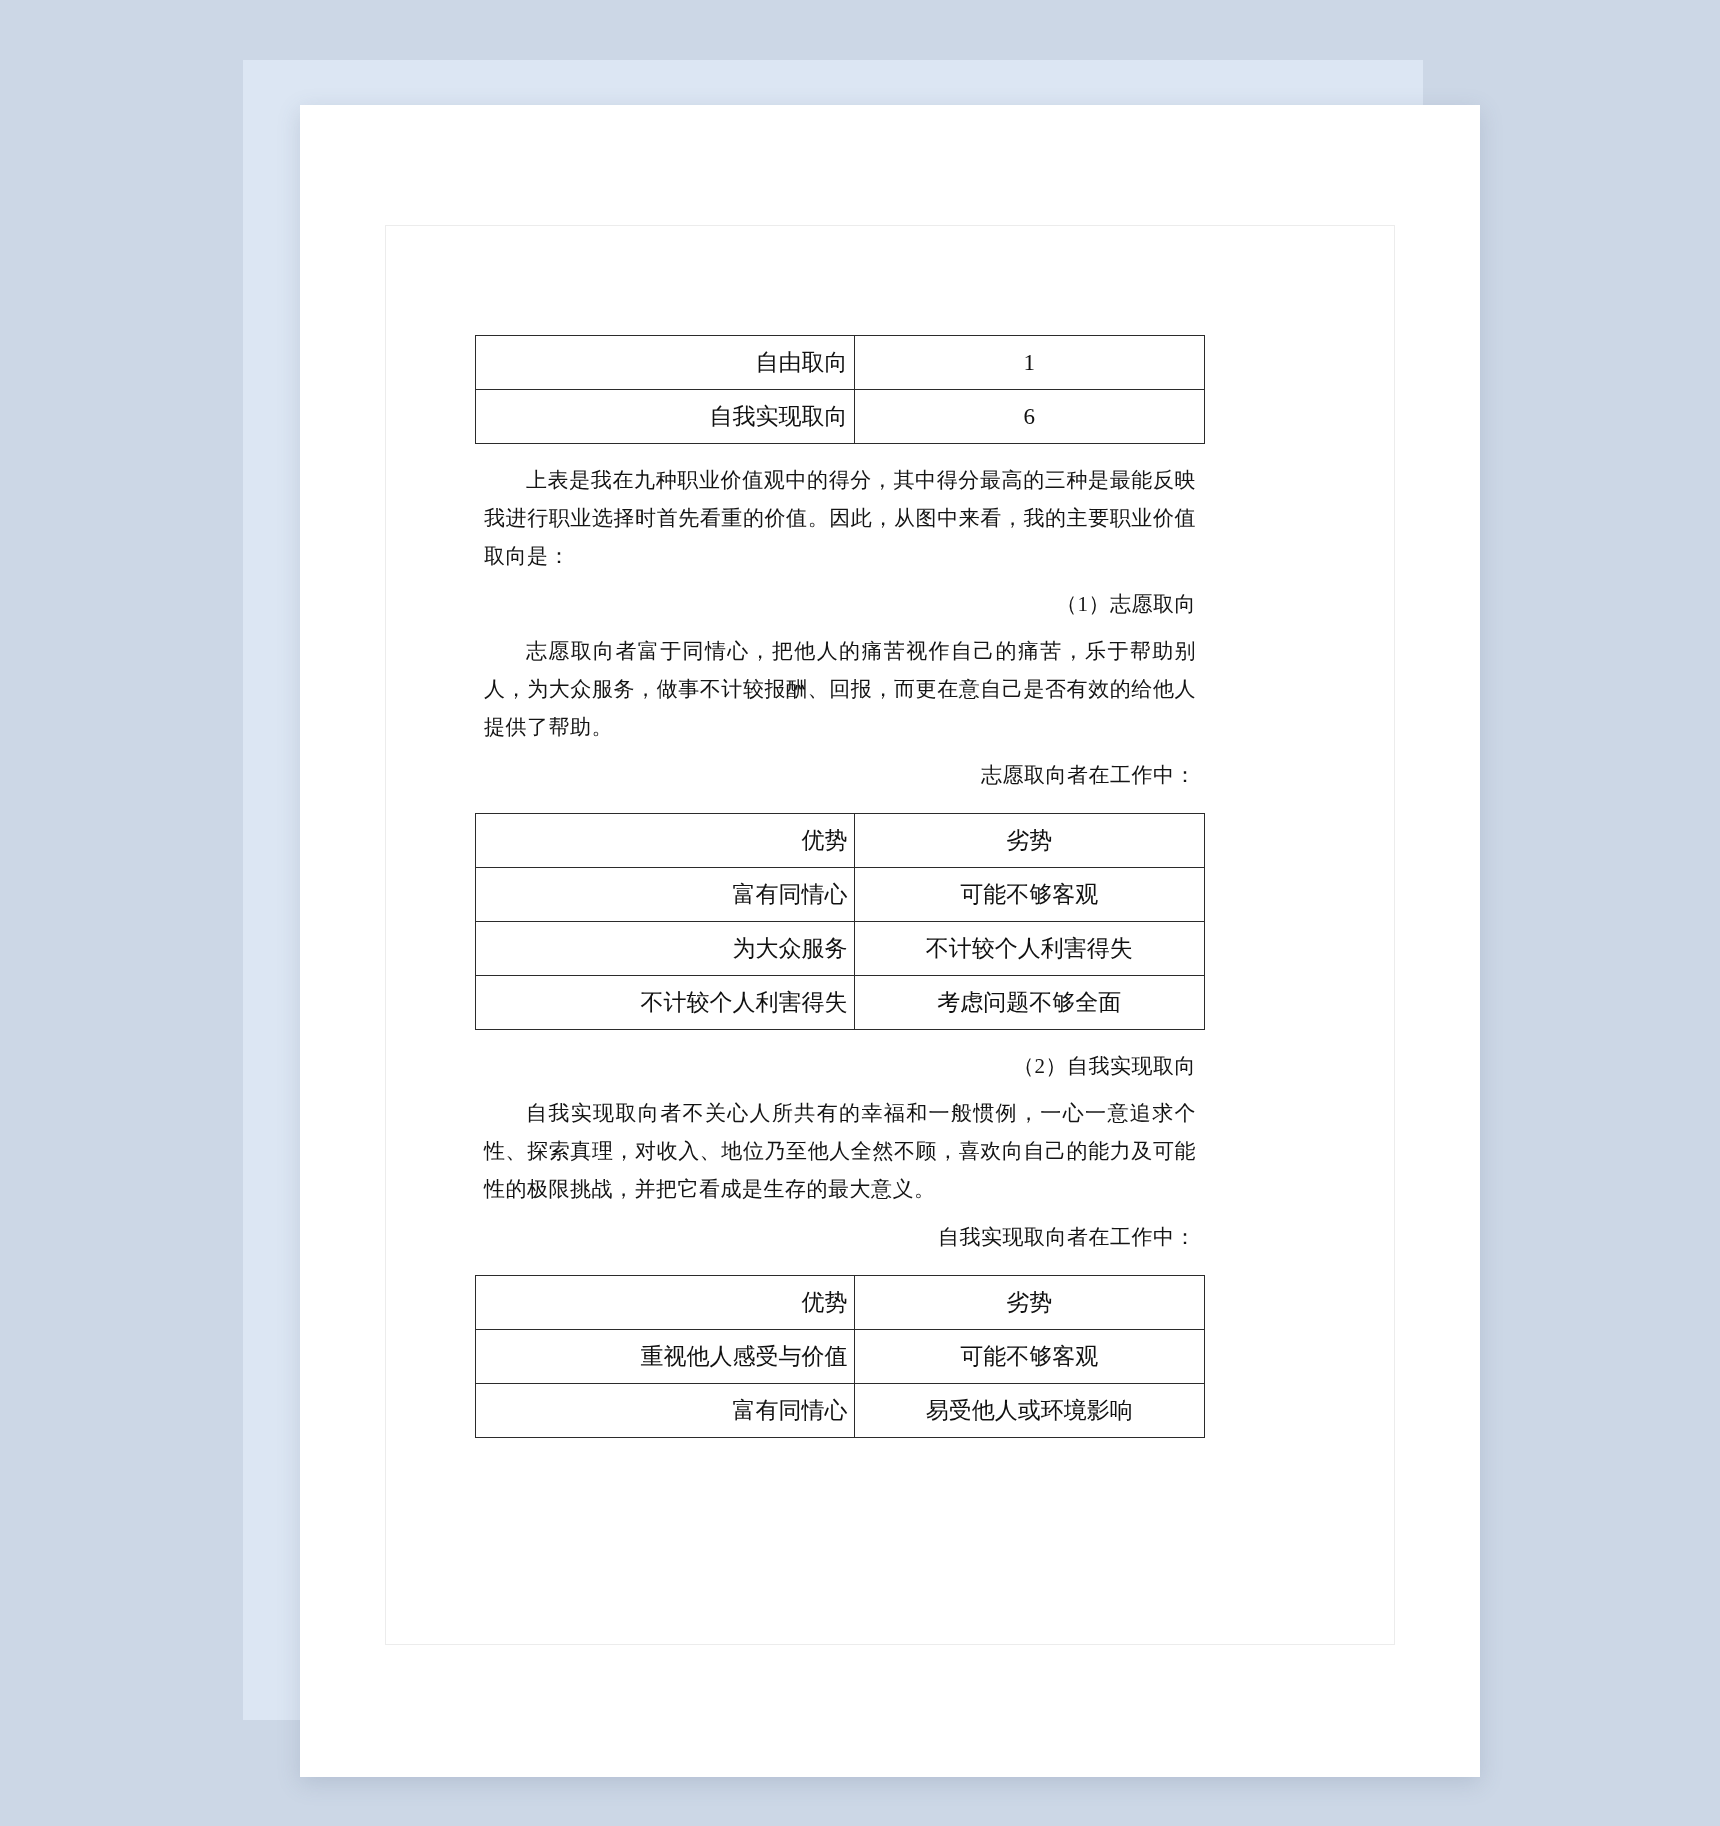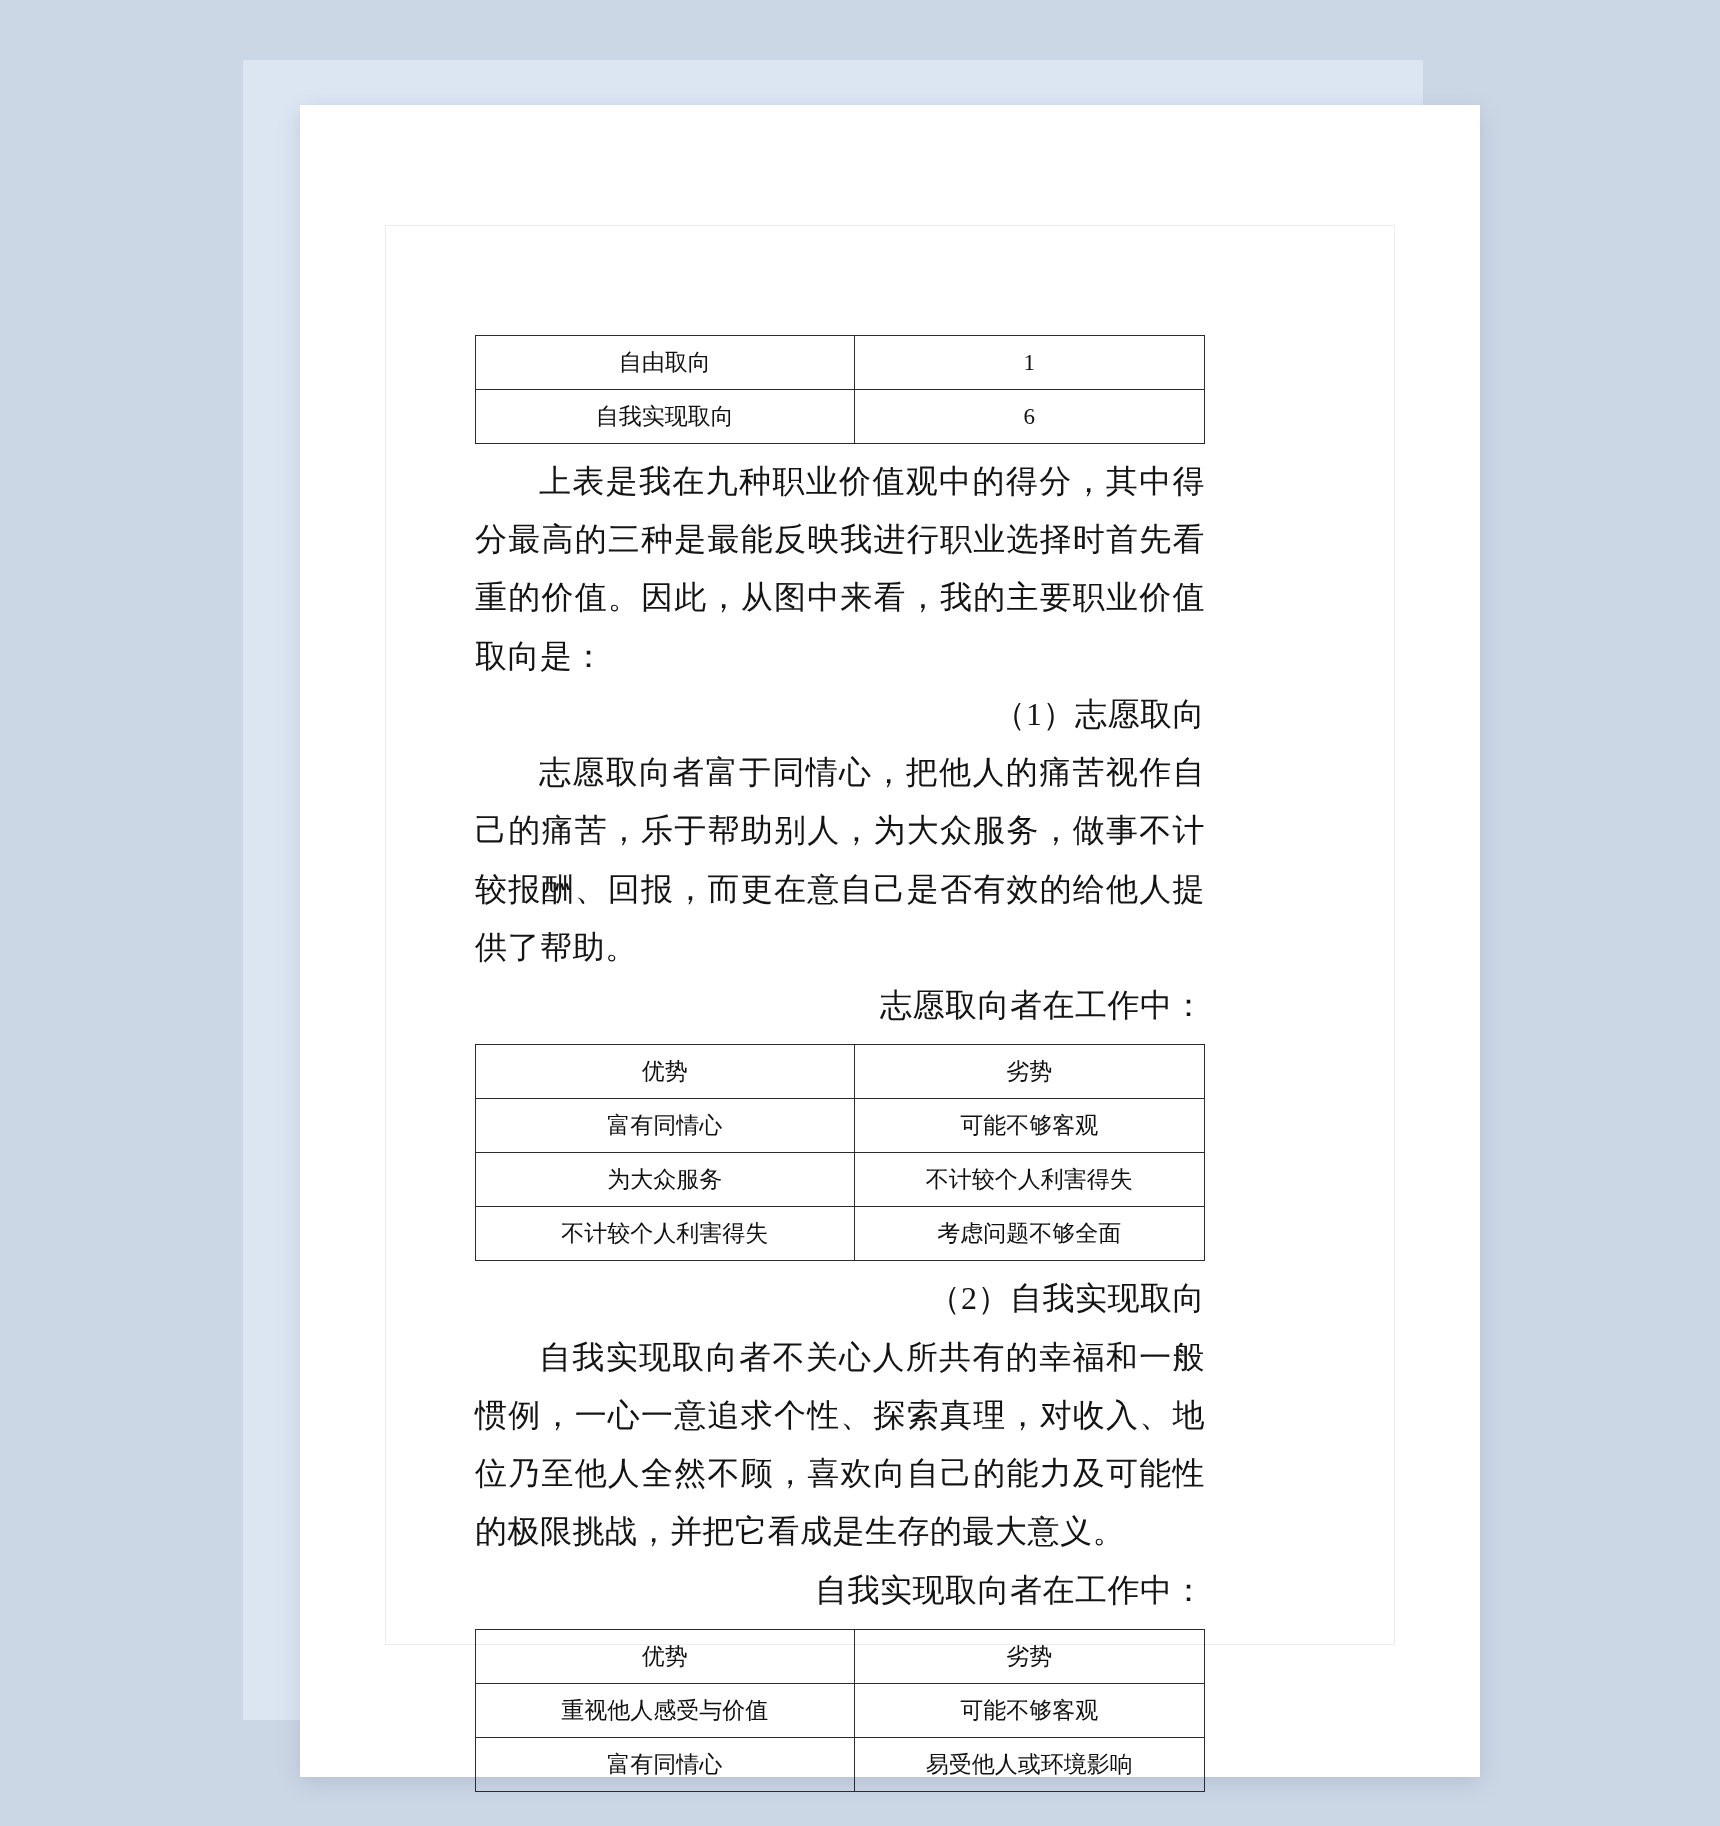--- a/index.html
+++ b/index.html
@@ -66,27 +66,27 @@
   table.tbl td {
     border: 1px solid #2b2b2b;
     height: 53px;
     text-align: center;
     vertical-align: middle;
     font-size: 23px;
     color: #111;
     padding: 0 6px;
     font-family: "Liberation Serif", "DejaVu Serif", serif;
   }
-  table.tbl td.col-left { width: 52%; }
+  table.tbl td.col-left { width: 52%; text-align: right; }
   table.tbl td.col-right { width: 48%; }
 
   p.para {
-    margin: 0;
+    margin: 9px;
     text-indent: 2em;
-    font-size: 32px;
+    font-size: 21px;
     line-height: 1.82;
     text-align: justify;
     letter-spacing: 0.5px;
     color: #141414;
   }
   p.para.tight {
     text-align: right;
   }
   .gap-sm { height: 10px; }
 

